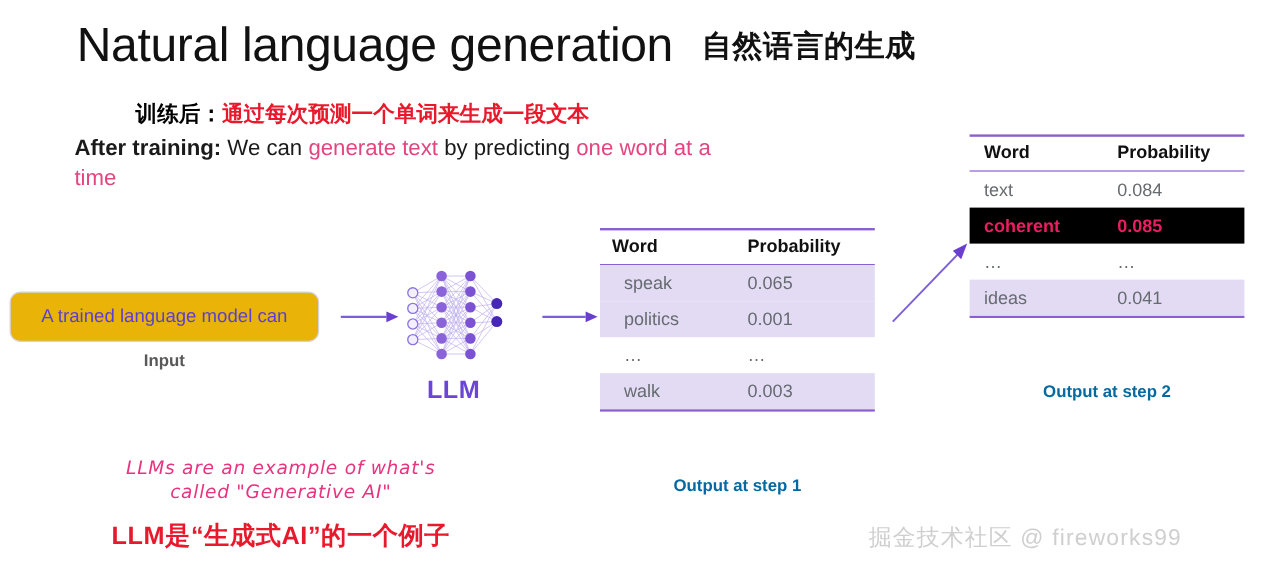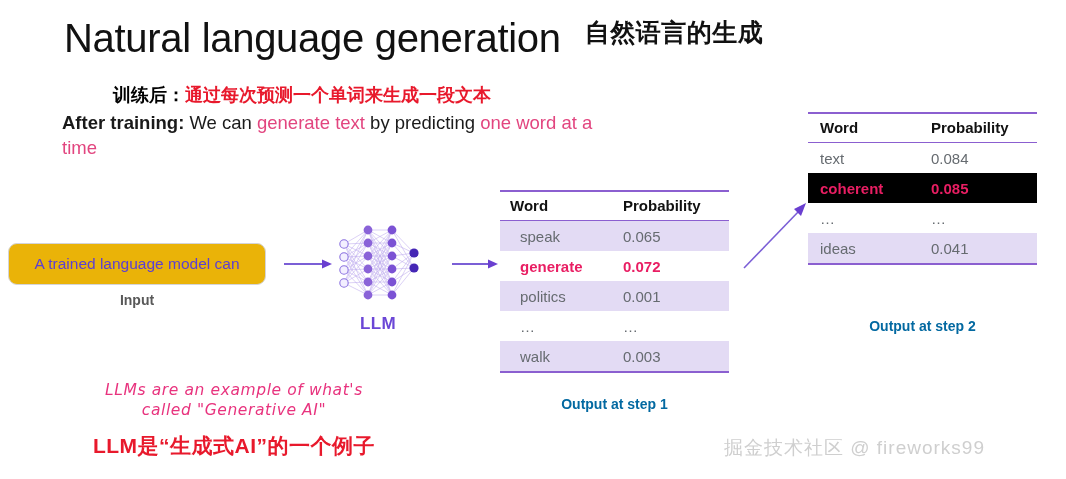--- a/index.html
+++ b/index.html
@@ -15,21 +15,21 @@
     font-family: "Liberation Sans", sans-serif;
     -webkit-font-smoothing: antialiased;
   }
 
   
   #title-row {
     position: absolute;
     left: 64px;
     top: 16px;
     display: flex;
-    align-items: flex-start;
+    align-items: center;
     gap: 24px;
     white-space: nowrap;
   }
   #title-en {
     font-size: 40px;
     font-weight: 400;
     color: #111111;
     letter-spacing: -0.3px;
     font-family: "Liberation Sans", sans-serif;
   }
@@ -109,21 +109,21 @@
     width: 100px;
     height: 115px;
   }
   #llm-svg { display: block; }
   #llm-label {
     position: absolute;
     left: 0;
     top: 92px;
     width: 96px;
     text-align: center;
-    font-size: 17px;
+    font-size: 21px;
     font-weight: 700;
     color: #6b46d6;
     letter-spacing: 0.4px;
   }
 
   
   .prob-table {
     position: absolute;
     border-top: 2px solid #8b5fd0;
     border-bottom: 2px solid #8b5fd0;
@@ -323,24 +323,20 @@
 
 <div class="prob-table" id="table-1">
   <div class="thead">
     <span class="th">Word</span>
     <span class="th">Probability</span>
   </div>
   <div class="trow shade">
     <span class="cell-word">speak</span>
     <span class="cell-prob">0.065</span>
   </div>
-  <div class="trow highlight">
-    <span class="cell-word">generate</span>
-    <span class="cell-prob">0.072</span>
-  </div>
   <div class="trow shade">
     <span class="cell-word">politics</span>
     <span class="cell-prob">0.001</span>
   </div>
   <div class="trow">
     <span class="cell-word">…</span>
     <span class="cell-prob">…</span>
   </div>
   <div class="trow shade">
     <span class="cell-word">walk</span>

